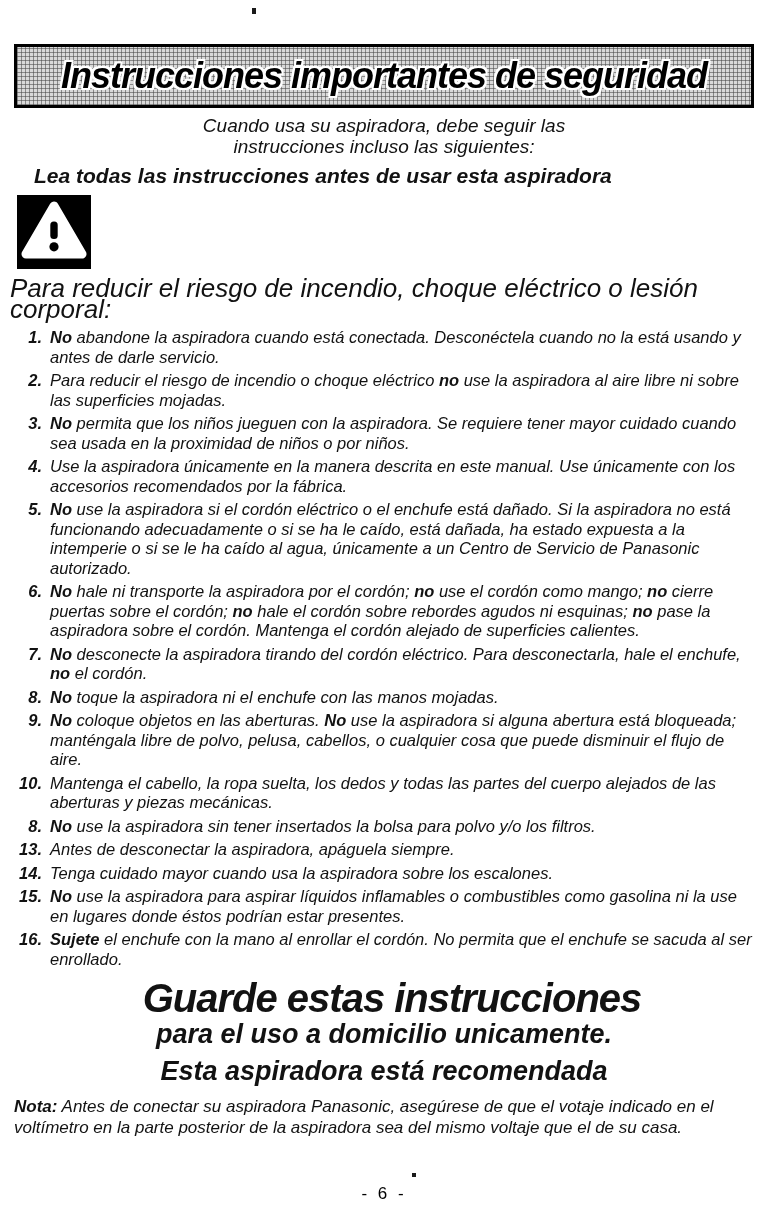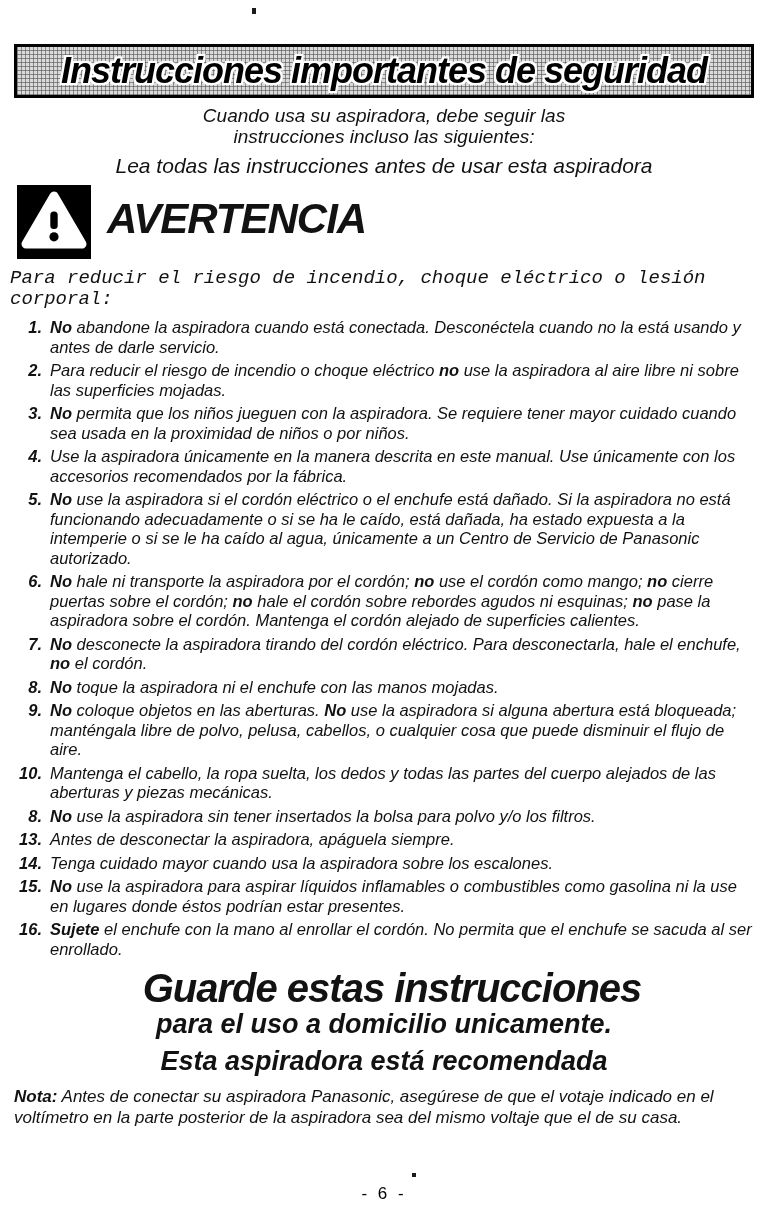--- a/index.html
+++ b/index.html
@@ -15,21 +15,21 @@
     overflow: hidden;
     box-sizing: border-box;
   }
   .speck { position: absolute; background: #1a1a1a; }
   .speck.s1 { left: 252px; top: 8px; width: 4px; height: 6px; }
   .speck.s2 { left: 412px; top: 1173px; width: 4px; height: 4px; }
 
   
   .title-box {
     margin: 44px 14px 0 14px;
-    height: 54px;
+    height: 64px;
     border: 3px solid #000;
     box-sizing: border-box;
     background-color: #d9d9d9;
     background-image:
       repeating-linear-gradient(0deg,  rgba(70,70,70,0.55) 0 1px, rgba(0,0,0,0) 1px 4px),
       repeating-linear-gradient(90deg, rgba(70,70,70,0.55) 0 1px, rgba(0,0,0,0) 1px 4px);
     display: flex;
     align-items: center;
     justify-content: center;
   }
@@ -39,38 +39,38 @@
     letter-spacing: -1px;
     color: #000;
     white-space: nowrap;
     text-shadow:
       -2px -2px 0 #fff, 0 -2px 0 #fff, 2px -2px 0 #fff,
       -2px  0   0 #fff, 2px  0   0 #fff,
       -2px  2px 0 #fff, 0  2px 0 #fff, 2px 2px 0 #fff;
   }
 
   .intro { margin: 7px 0 0 0; text-align: center; font-size: 19px; line-height: 21px; }
-  .lead  { margin: 7px 0 0 0; text-align: center; font-size: 21px; line-height: 23px; font-weight: normal; }
+  .lead  { margin: 7px 0 0 0; font-size: 21px; line-height: 23px; font-weight: bold; padding-left: 34px; }
 
   .warning-row {
     margin: 7px 0 0 17px;
     display: flex;
     align-items: center;
     gap: 16px;
     height: 75px;
   }
   .warning-icon-box { width: 74px; height: 74px; flex: 0 0 74px; }
   .warning-title {
     font-size: 42px;
     font-weight: bold;
     letter-spacing: -1px;
     line-height: 1;
     padding-bottom: 6px;
   }
-  .warning-intro { margin: 9px 0 0 10px; font-size: 19px; line-height: 21px; font-family: Liberation Mono, monospace; }
+  .warning-intro { margin: 9px 0 0 10px; font-size: 26px; line-height: 21px; }
 
   .instructions { margin: 8px 16px 0 6px; }
   .item { display: flex; margin-bottom: 4px; font-size: 16.5px; line-height: 19.5px; }
   .item .num { flex: 0 0 36px; text-align: right; padding-right: 8px; font-weight: bold; }
   .item .body { flex: 1; }
   .b { font-weight: bold; }
 
   .save-heading {
     margin: 8px 0 0 0;
     text-align: center;
@@ -120,21 +120,20 @@
 
   <div class="warning-row">
     <span class="warning-icon-box">
       <svg viewBox="0 0 74 74" width="74" height="74" aria-hidden="true">
         <rect x="0" y="0" width="74" height="74" fill="#000"></rect>
         <path d="M37 11 L65 59 L9 59 Z" fill="#fff" stroke="#fff" stroke-width="9" stroke-linejoin="round"></path>
         <rect x="33.3" y="26.5" width="7.4" height="17.5" rx="3.5" fill="#000"></rect>
         <circle cx="37" cy="51.8" r="4.6" fill="#000"></circle>
       </svg>
     </span>
-    <span class="warning-title">AVERTENCIA</span>
   </div>
 
   <p class="warning-intro">Para reducir el riesgo de incendio, choque eléctrico o lesión corporal:</p>
 
   <div class="instructions">
       <div class="item">
         <span class="num">1.</span>
         <span class="body"><span class="b">No</span><span> abandone la aspiradora cuando está conectada. Desconéctela cuando no la está usando y antes de darle servicio.</span></span>
       </div>
       <div class="item">

